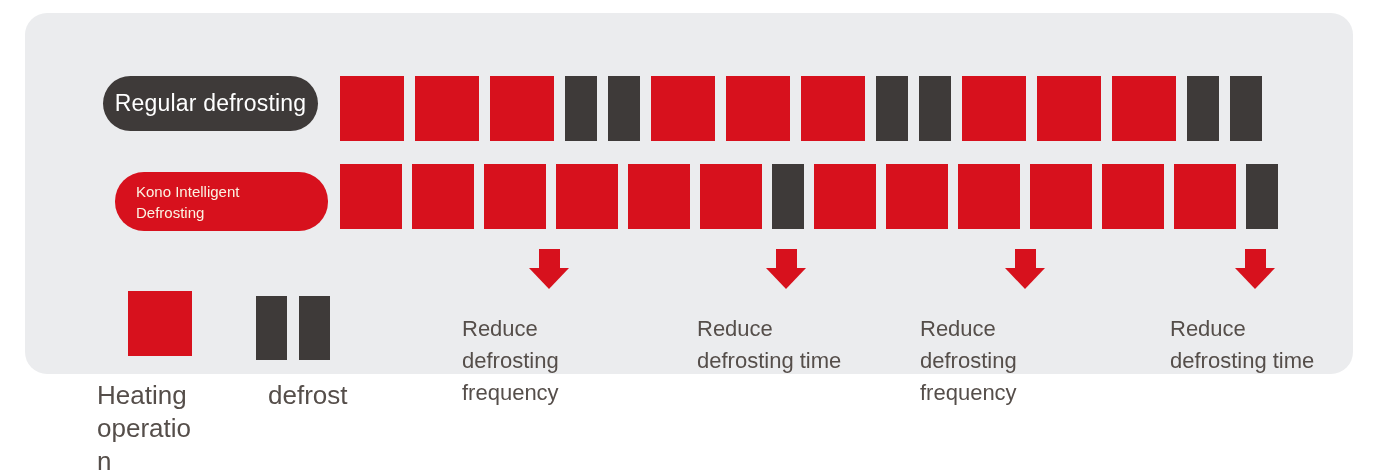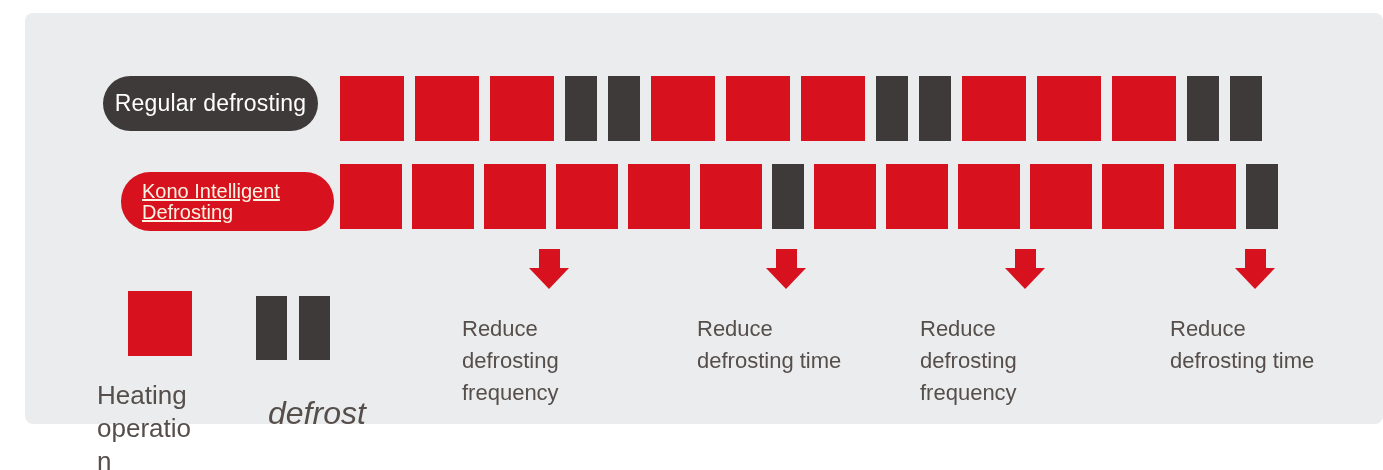--- a/index.html
+++ b/index.html
@@ -6,30 +6,30 @@
     --red:#d7111d;
     --dark:#3e3a39;
     --panel:#ebecee;
     --text:#554e4a;
     --pill-red-text:#fbf3e3;
     --pill-dark-text:#ffffff;
   }
   html,body{margin:0;padding:0;background:#ffffff;}
   body{font-family:"Liberation Sans", sans-serif;}
   .canvas{position:relative;width:1383px;height:470px;background:#ffffff;overflow:hidden;}
-  .panel{position:absolute;left:25px;top:13px;width:1328px;height:411px;background:var(--panel);border-radius:8px;padding-left:30px;}
+  .panel{position:absolute;left:25px;top:13px;width:1328px;height:361px;background:var(--panel);border-radius:22px;}
 
   
   .pill{position:absolute;box-sizing:border-box;display:flex;align-items:center;}
   .pill-dark{left:78px;top:63px;width:215px;height:55px;background:var(--dark);
              border-radius:28px;justify-content:center;color:var(--pill-dark-text);
              font-size:23px;letter-spacing:.2px;}
-  .pill-red{left:96px;top:159px;width:213px;height:59px;background:var(--red);
-            border-radius:29px;color:var(--pill-red-text);font-size:20px;
-            line-height:21px;padding-left:21px;padding-right:28px;text-decoration:underline;}
+  .pill-red{left:90px;top:159px;width:213px;height:59px;background:var(--red);
+            border-radius:29px;color:var(--pill-red-text);font-size:15px;
+            line-height:21px;padding-left:21px;padding-right:28px;}
 
   
   .block-row{position:absolute;display:flex;align-items:stretch;}
   .row1{left:315px;top:63px;height:65px;gap:11px;}
   .row2{left:315px;top:151px;height:65px;gap:10px;}
   .blk-heat{background:var(--red);}
   .blk-defrost{background:var(--dark);}
   .row1 .blk-heat{width:64px;}
   .row1 .blk-defrost{width:32px;}
   .row2 .blk-heat{width:62px;}
@@ -45,22 +45,22 @@
   .ann-label{position:absolute;top:300px;width:165px;font-size:22px;line-height:32px;
              color:var(--text);}
 
   
   .legend-swatch-heat{position:absolute;left:103px;top:278px;width:64px;height:65px;
                       background:var(--red);}
   .legend-swatch-defrost{position:absolute;left:231px;top:283px;height:64px;display:flex;gap:12px;}
   .legend-swatch-defrost .bar{width:31px;background:var(--dark);}
   .legend-label-heat{position:absolute;left:72px;top:366px;width:108px;font-size:26px;
                      line-height:33px;color:var(--text);overflow-wrap:break-word;word-break:break-word;}
-  .legend-label-defrost{position:absolute;left:243px;top:384px;font-size:32px;
-                        line-height:33px;color:var(--text);font-style:italic;}
+  .legend-label-defrost{position:absolute;left:243px;top:366px;font-size:26px;
+                        line-height:33px;color:var(--text);}
 </style>
 </head>
 <body>
 
 <div class="canvas">
   <div class="panel">
 
     <div class="pill pill-dark">
       <span>Regular defrosting</span>
     </div>

